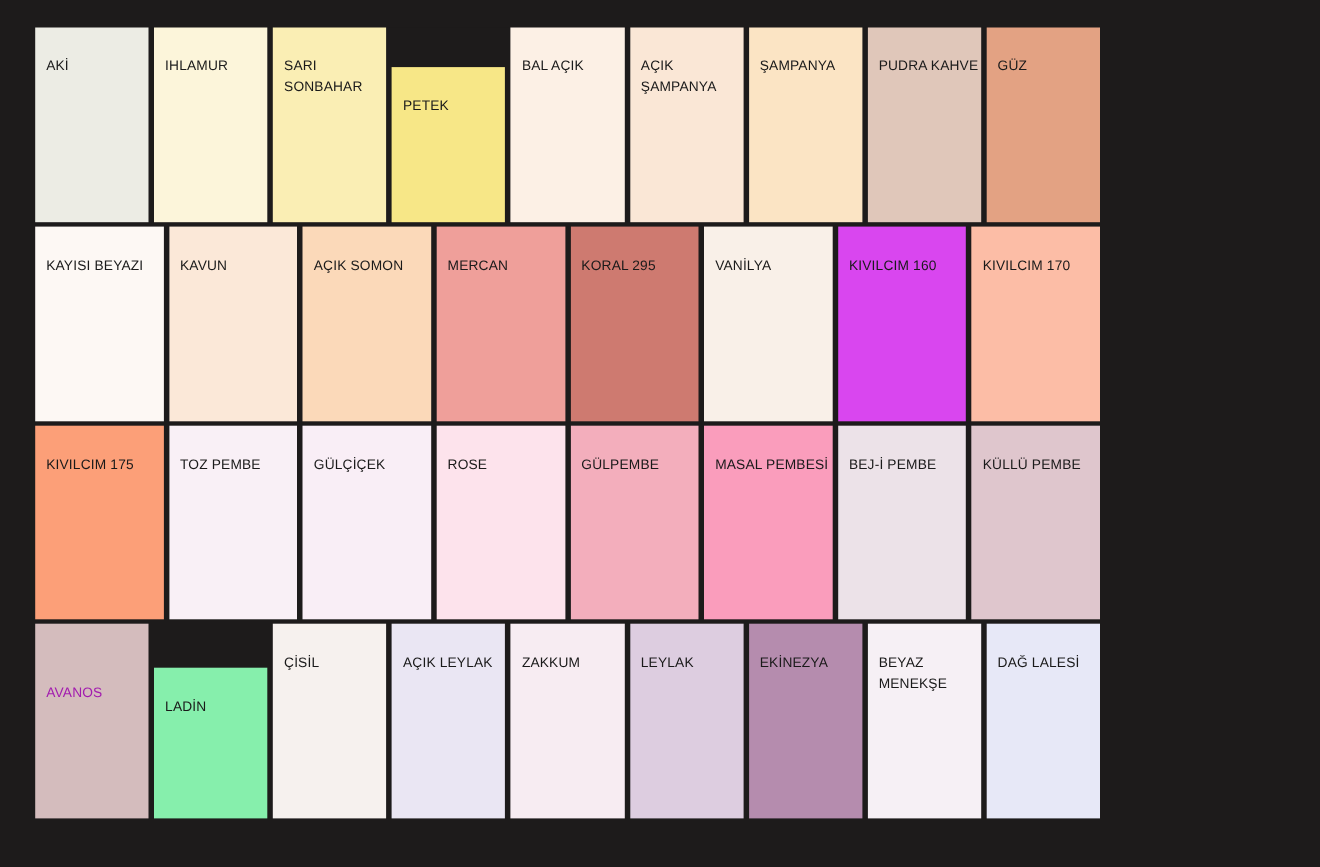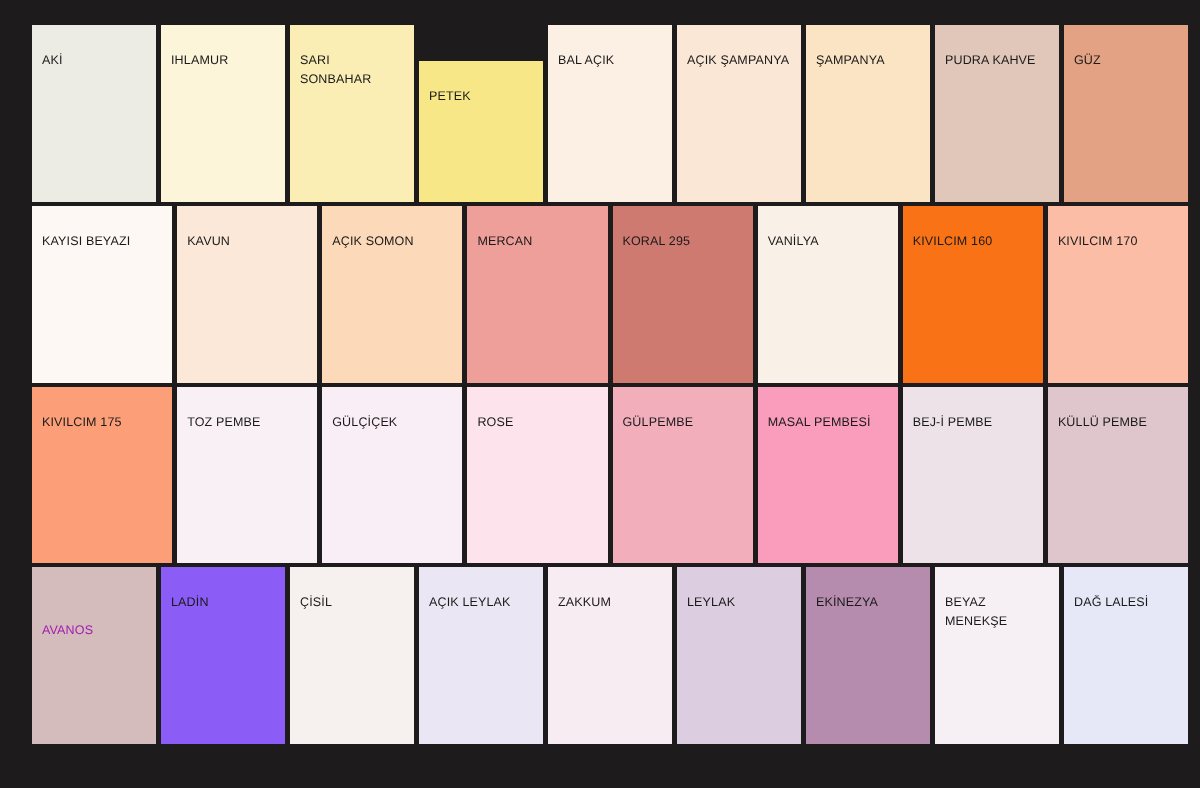--- a/index.html
+++ b/index.html
@@ -11,21 +11,21 @@
     width: 1200px;
     height: 788px;
     background: #1d1b1b;
     font-family: "Liberation Sans", sans-serif;
     overflow: hidden;
   }
   #palette-board {
     position: absolute;
     left: 32px;
     top: 25px;
-    width: 1156px;
+    width: 968px;
     height: 719px;
     display: flex;
     flex-direction: column;
     gap: 4px;
   }
   .palette-row {
     display: flex;
     flex-direction: row;
     gap: 5px;
     height: 176px;
@@ -97,21 +97,21 @@
       </div>
       <div class="swatch" style="background: rgb(239, 159, 154);">
         <div class="swatch-label" style="color: rgb(26, 26, 26);">MERCAN</div>
       </div>
       <div class="swatch" style="background: rgb(206, 122, 112);">
         <div class="swatch-label" style="color: rgb(26, 26, 26);">KORAL 295</div>
       </div>
       <div class="swatch" style="background: rgb(249, 240, 232);">
         <div class="swatch-label" style="color: rgb(26, 26, 26);">VANİLYA</div>
       </div>
-      <div class="swatch" style="background: #f97316; text-decoration: underline;">
+      <div class="swatch" style="background: #d946ef; text-decoration: underline;">
         <div class="swatch-label" style="color: rgb(26, 26, 26);">KIVILCIM 160</div>
       </div>
       <div class="swatch" style="background: rgb(252, 189, 166);">
         <div class="swatch-label" style="color: rgb(26, 26, 26);">KIVILCIM 170</div>
       </div>
     </div>
     <div class="palette-row">
       <div class="swatch" style="background: rgb(252, 159, 120);">
         <div class="swatch-label" style="color: rgb(26, 26, 26);">KIVILCIM 175</div>
       </div>
@@ -134,21 +134,21 @@
         <div class="swatch-label" style="color: rgb(26, 26, 26);">BEJ-İ PEMBE</div>
       </div>
       <div class="swatch" style="background: rgb(223, 198, 205);">
         <div class="swatch-label" style="color: rgb(26, 26, 26);">KÜLLÜ PEMBE</div>
       </div>
     </div>
     <div class="palette-row">
       <div class="swatch" style="background: rgb(212, 188, 189);">
         <div class="swatch-label" style="color: #a21caf; margin-top: 28px;">AVANOS</div>
       </div>
-      <div class="swatch" style="background: #8b5cf6;">
+      <div class="swatch" style="background: #86efac; margin-top: 40px;">
         <div class="swatch-label" style="color: rgb(26, 26, 26);">LADİN</div>
       </div>
       <div class="swatch" style="background: rgb(246, 241, 238);">
         <div class="swatch-label" style="color: rgb(26, 26, 26);">ÇİSİL</div>
       </div>
       <div class="swatch" style="background: rgb(234, 230, 243);">
         <div class="swatch-label" style="color: rgb(26, 26, 26);">AÇIK LEYLAK</div>
       </div>
       <div class="swatch" style="background: rgb(247, 236, 242);">
         <div class="swatch-label" style="color: rgb(26, 26, 26);">ZAKKUM</div>

